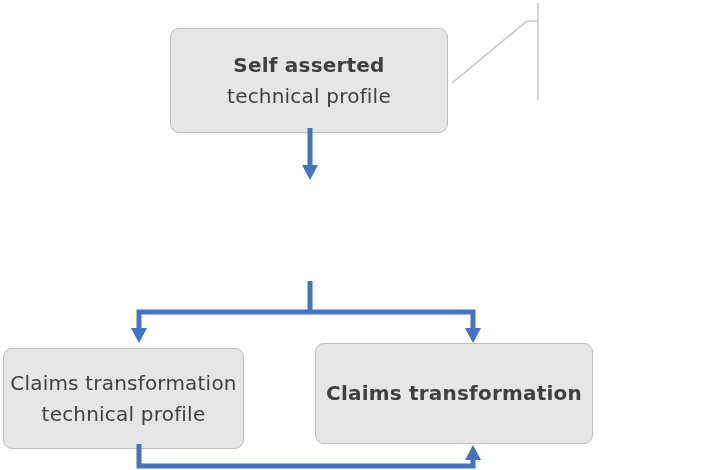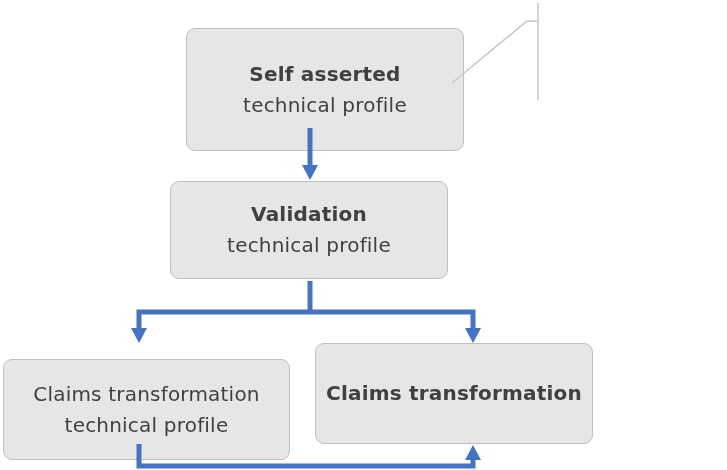--- a/index.html
+++ b/index.html
@@ -29,25 +29,25 @@
     justify-content:center;
     text-align:center;
     font-size:20px;
     line-height:31px;
     letter-spacing:0.2px;
     box-sizing:border-box;
     z-index:1;
   }
   .node .inner{display:inline-block;}
   .node .b{font-weight:bold;}
-  #node-self-asserted   {left:170px;top:28px; width:278px;height:123px;margin-left:16px;}
+  #node-self-asserted   {left:170px;top:28px; width:278px;height:105px;}
   #node-self-asserted .inner{max-width:232px;}
   #node-validation      {left:170px;top:181px;width:278px;height:98px;}
   #node-validation .inner{max-width:210px;}
-  #node-claims-tp       {left:3px;  top:359px;width:287px;height:101px;}
+  #node-claims-tp       {left:3px;  top:348px;width:241px;height:101px;justify-content:flex-end;}
   #node-claims-tp .inner{max-width:250px;}
   #node-claims-transform{left:315px;top:343px;width:278px;height:101px;}
   .callout-text{
     position:absolute;
     left:552px;top:22px;width:168px;
     text-align:center;
     font-size:20px;
     line-height:31px;
     letter-spacing:0.2px;
     z-index:1;
@@ -64,23 +64,20 @@
 </style>
 </head>
 <body>
 
 <div class="canvas">
 
   <div class="node" id="node-self-asserted">
     <span class="inner"><span class="b">Self asserted</span><span> technical profile</span></span>
   </div>
 
-  <div class="node" id="node-validation">
-    <span class="inner"><span class="b">Validation</span><span> technical profile</span></span>
-  </div>
 
   <div class="node" id="node-claims-tp">
     <span class="inner"><span class="b"></span><span>Claims transformation technical profile</span></span>
   </div>
 
   <div class="node" id="node-claims-transform">
     <span class="inner"><span class="b">Claims transformation</span><span></span></span>
   </div>
 
 

